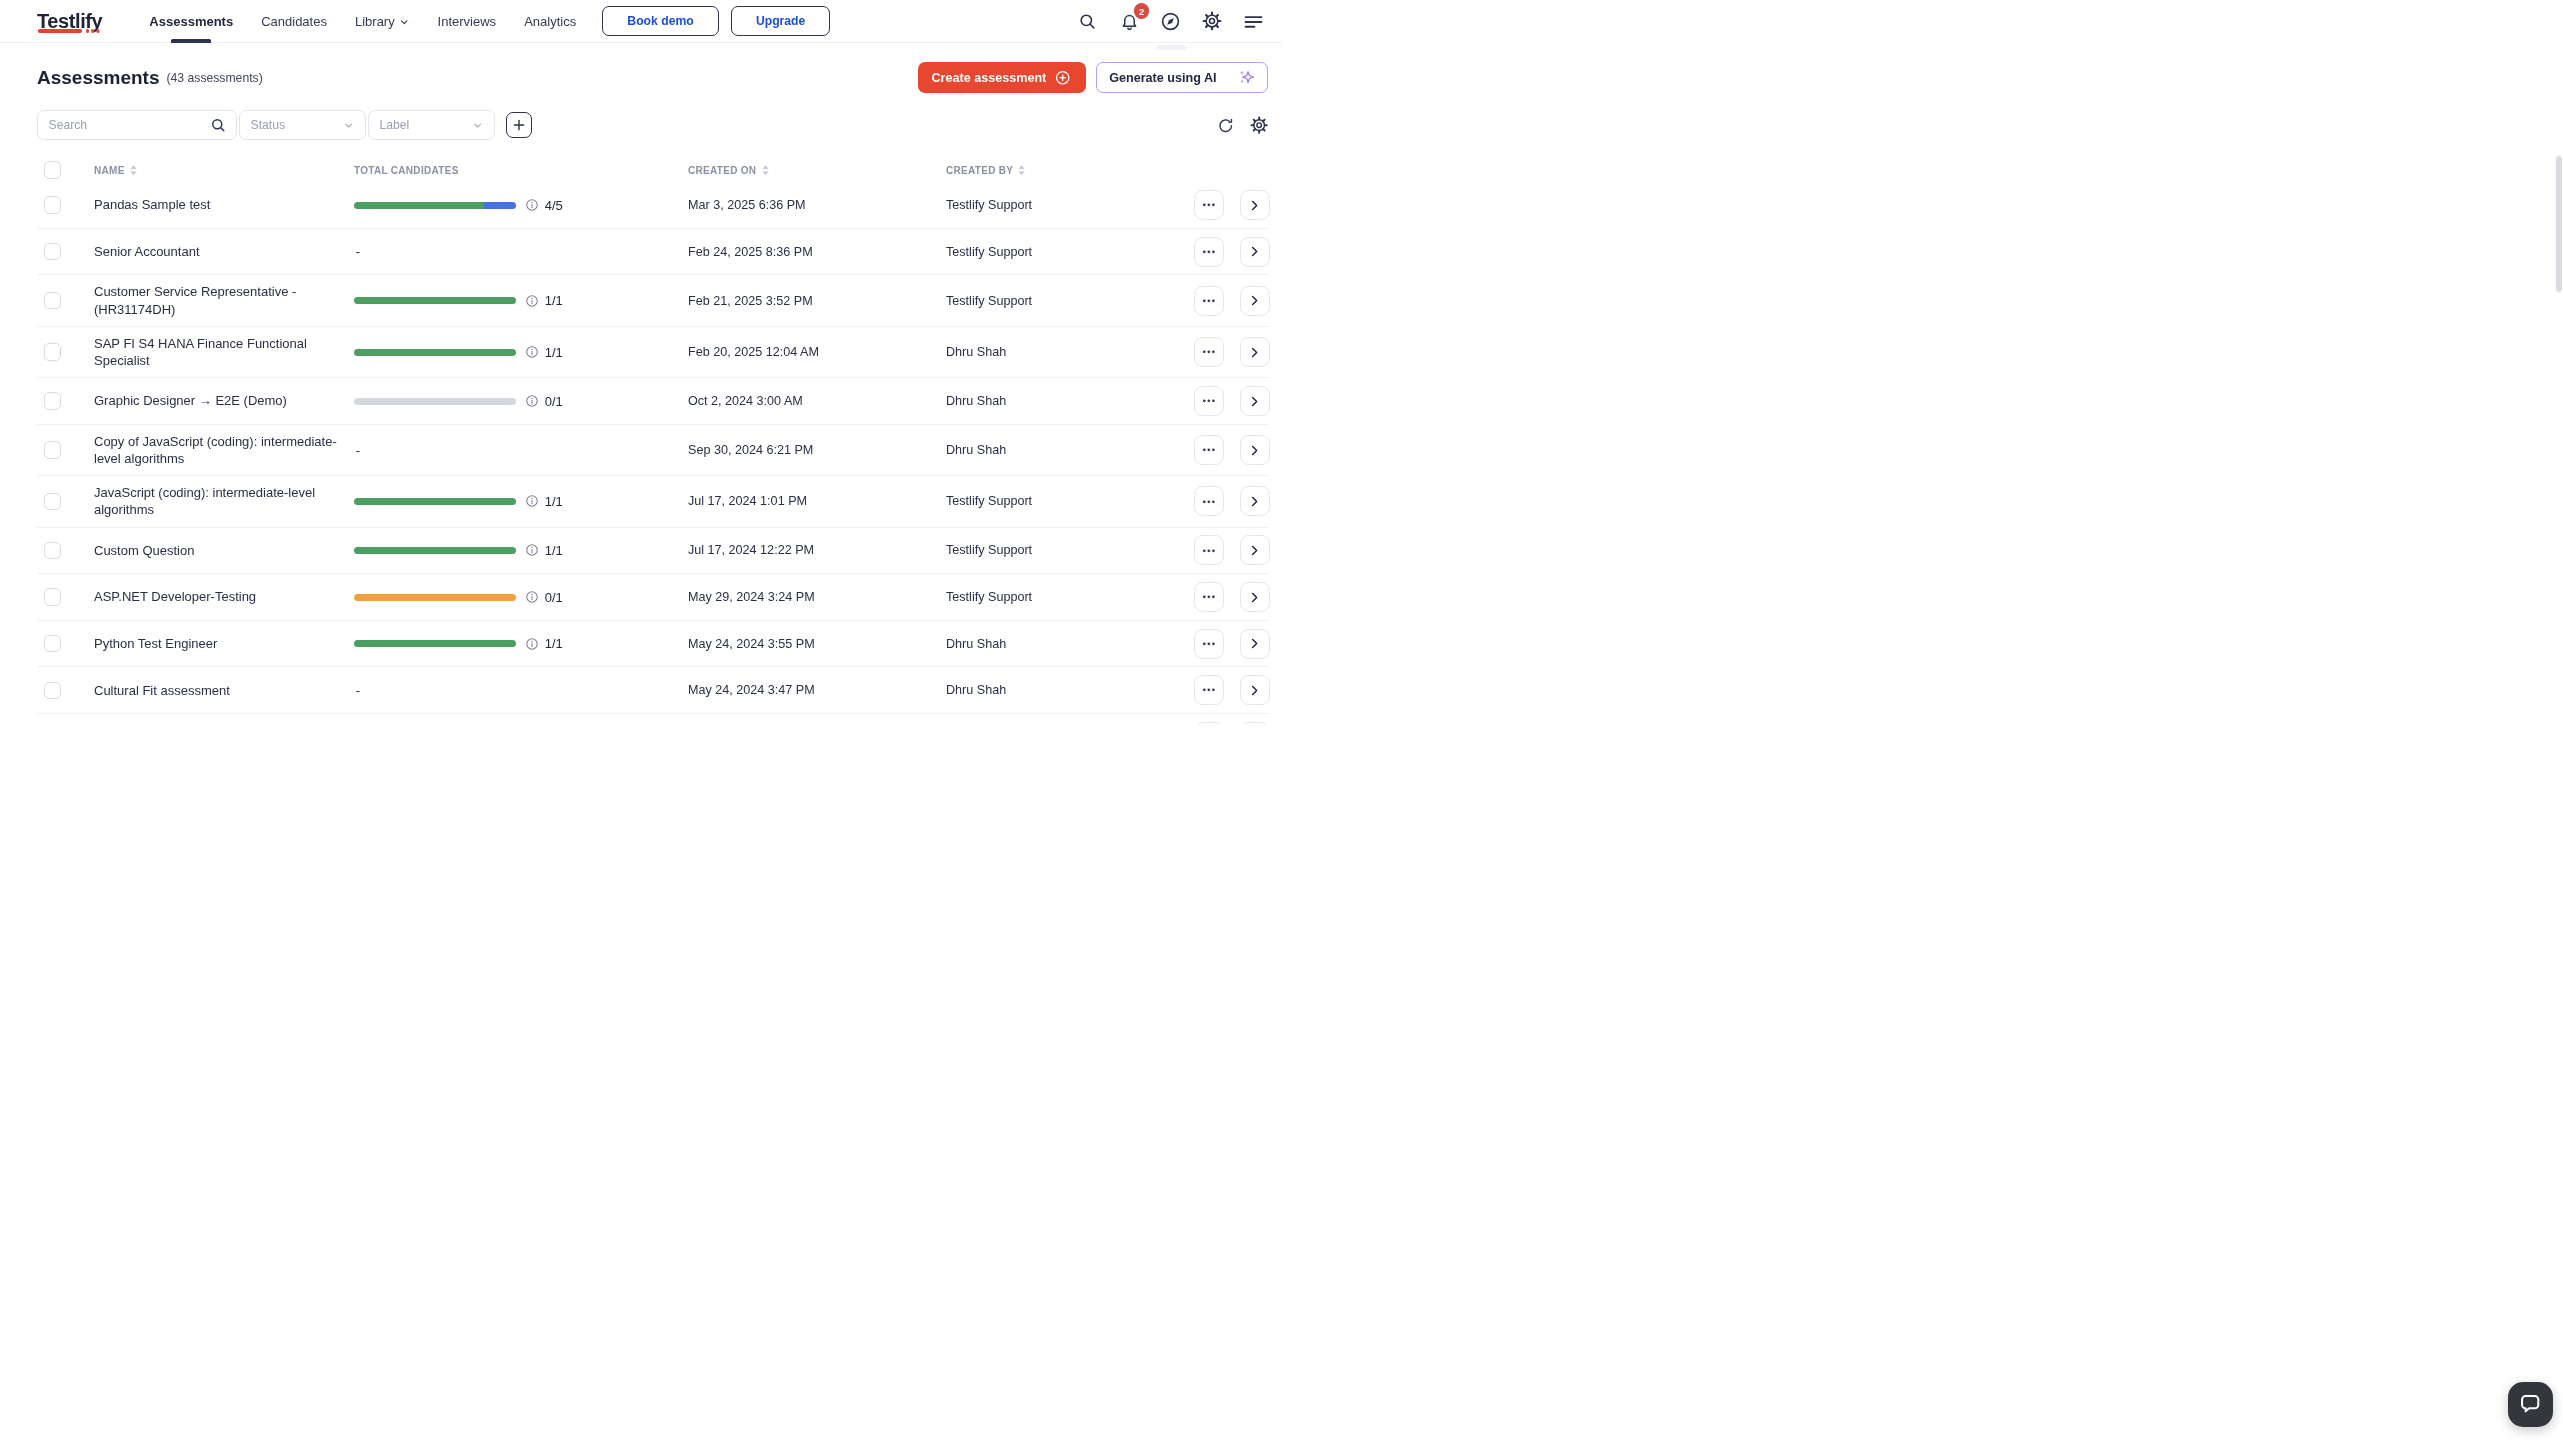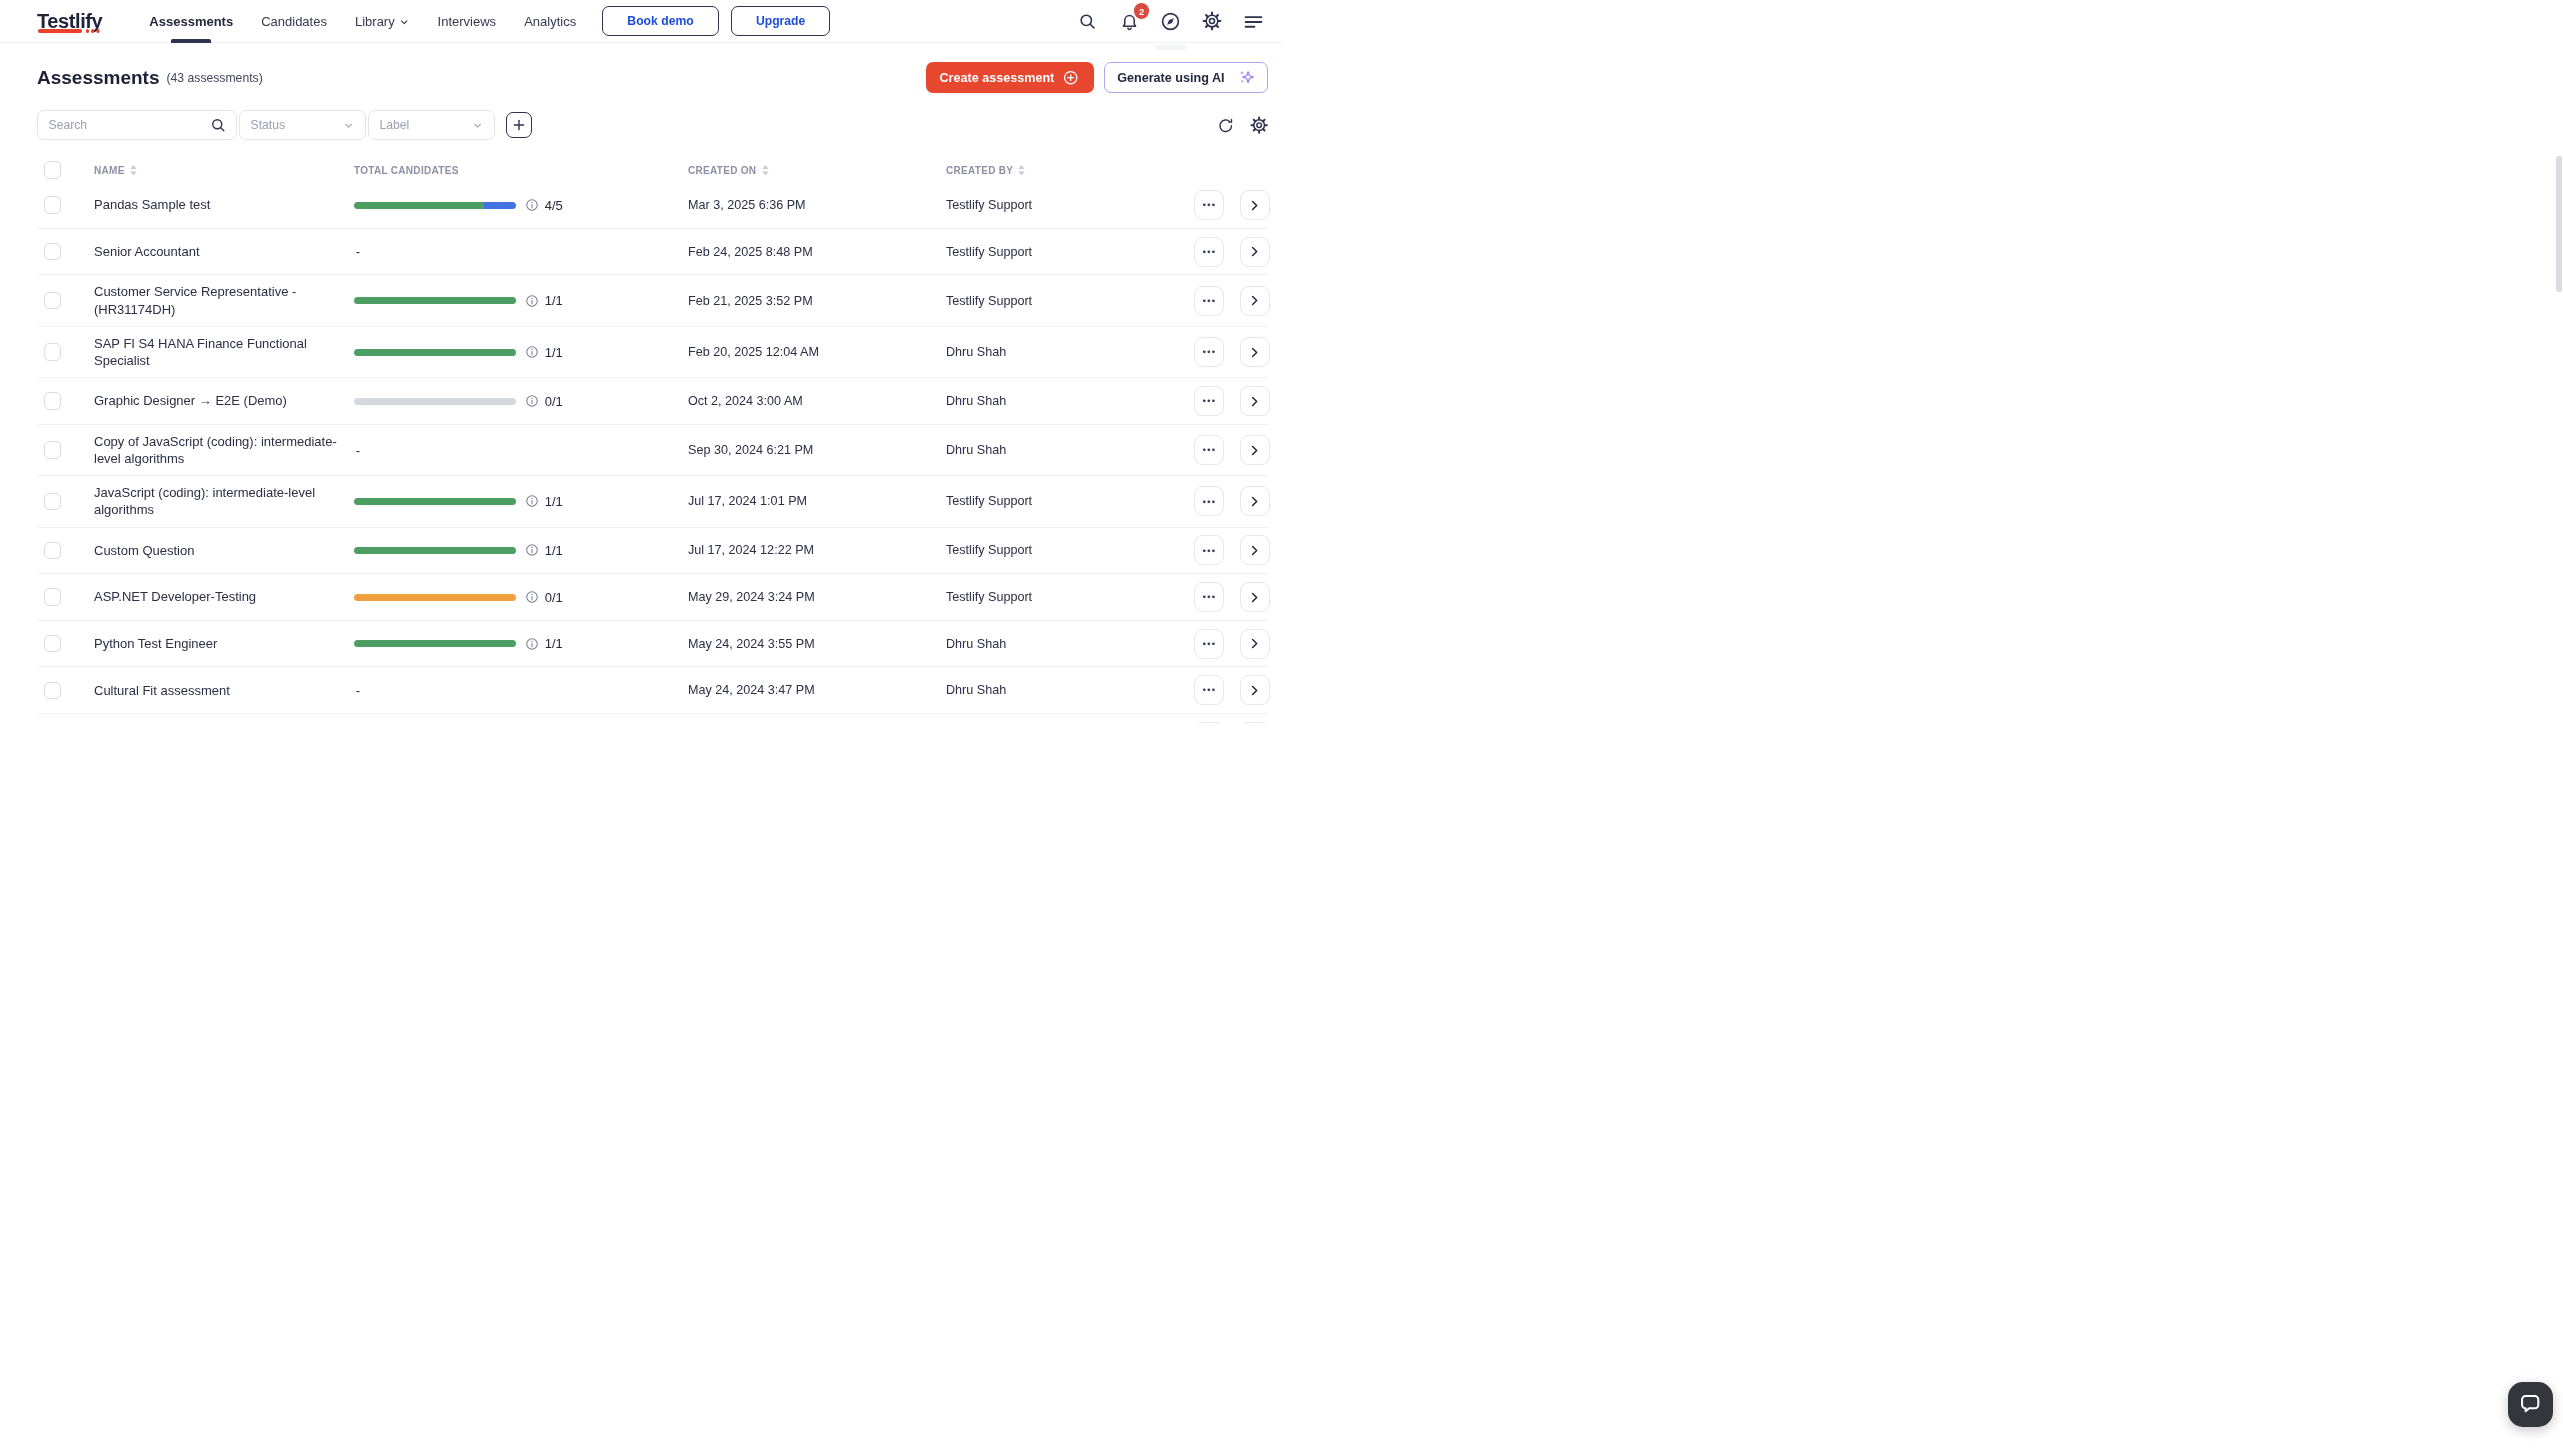--- a/index.html
+++ b/index.html
@@ -37,21 +37,21 @@
   
   .main { padding:0 14px 0 37px; }
   .title-row { display:flex; align-items:center; margin-top:19px; }
   .page-title { font-size:19px; font-weight:800; color:#1d2136; }
   .page-count { font-size:12.2px; font-weight:400; color:#41465c; margin-left:7px; }
   .btn-primary { height:31px; margin-left:auto; background:#e8472f; color:#fff; border:none;
     border-radius:7px; font-size:12.6px; font-weight:600; padding:0 14px; display:flex;
     align-items:center; gap:7.8px; cursor:pointer; font-family:inherit; }
   .btn-ai { height:31px; margin-left:10.5px; background:#fff; border:0.9px solid #b3a0f0;
     border-radius:7px; font-size:12.6px; font-weight:600; color:#23283f; padding:0 12.2px;
-    display:flex; align-items:center; gap:12px; cursor:pointer; font-family:inherit; }
+    display:flex; align-items:center; gap:20px; cursor:pointer; font-family:inherit; }
 
   .filter-row { display:flex; align-items:center; margin-top:17.4px; }
   .search-box { width:200px; height:30px; border:0.9px solid #e3e5ec; border-radius:7px;
     display:flex; align-items:center; padding:0 9.6px 0 10.5px; background:#fff; }
   .search-box input { border:none; outline:none; flex:1; font-size:12.2px; color:#2a2f45;
     font-family:inherit; min-width:0; }
   .search-box input::placeholder { color:#9aa0b0; }
   .select { width:127px; height:30px; border:0.9px solid #e3e5ec; border-radius:7px; margin-left:2px;
     display:flex; align-items:center; justify-content:space-between; padding:0 10.5px;
     font-size:12.2px; color:#9aa0b0; background:#fff; cursor:pointer; }
@@ -375,21 +375,21 @@
 
   <div class="row">
     <div class="c1">
           <div class="checkbox"></div>
         </div>
     <div class="c2"><span class="name">Senior Accountant</span></div>
     <div class="c3">
 
       <span class="frac dash">-</span>
     </div>
-    <div class="c4 cell-text created-on">Feb 24, 2025 8:48 PM</div>
+    <div class="c4 cell-text created-on">Feb 24, 2025 8:36 PM</div>
     <div class="c5 cell-text created-by">Testlify Support</div>
     <div class="c6">
       <button class="act-btn">
         <span>
           <svg width="15.7" height="15.7" viewBox="0 0 24 24" fill="#3a4055">
                 <circle cx="5" cy="12" r="2.1"></circle>
                 <circle cx="12" cy="12" r="2.1"></circle>
                 <circle cx="19" cy="12" r="2.1"></circle>
               </svg>
         </span>

